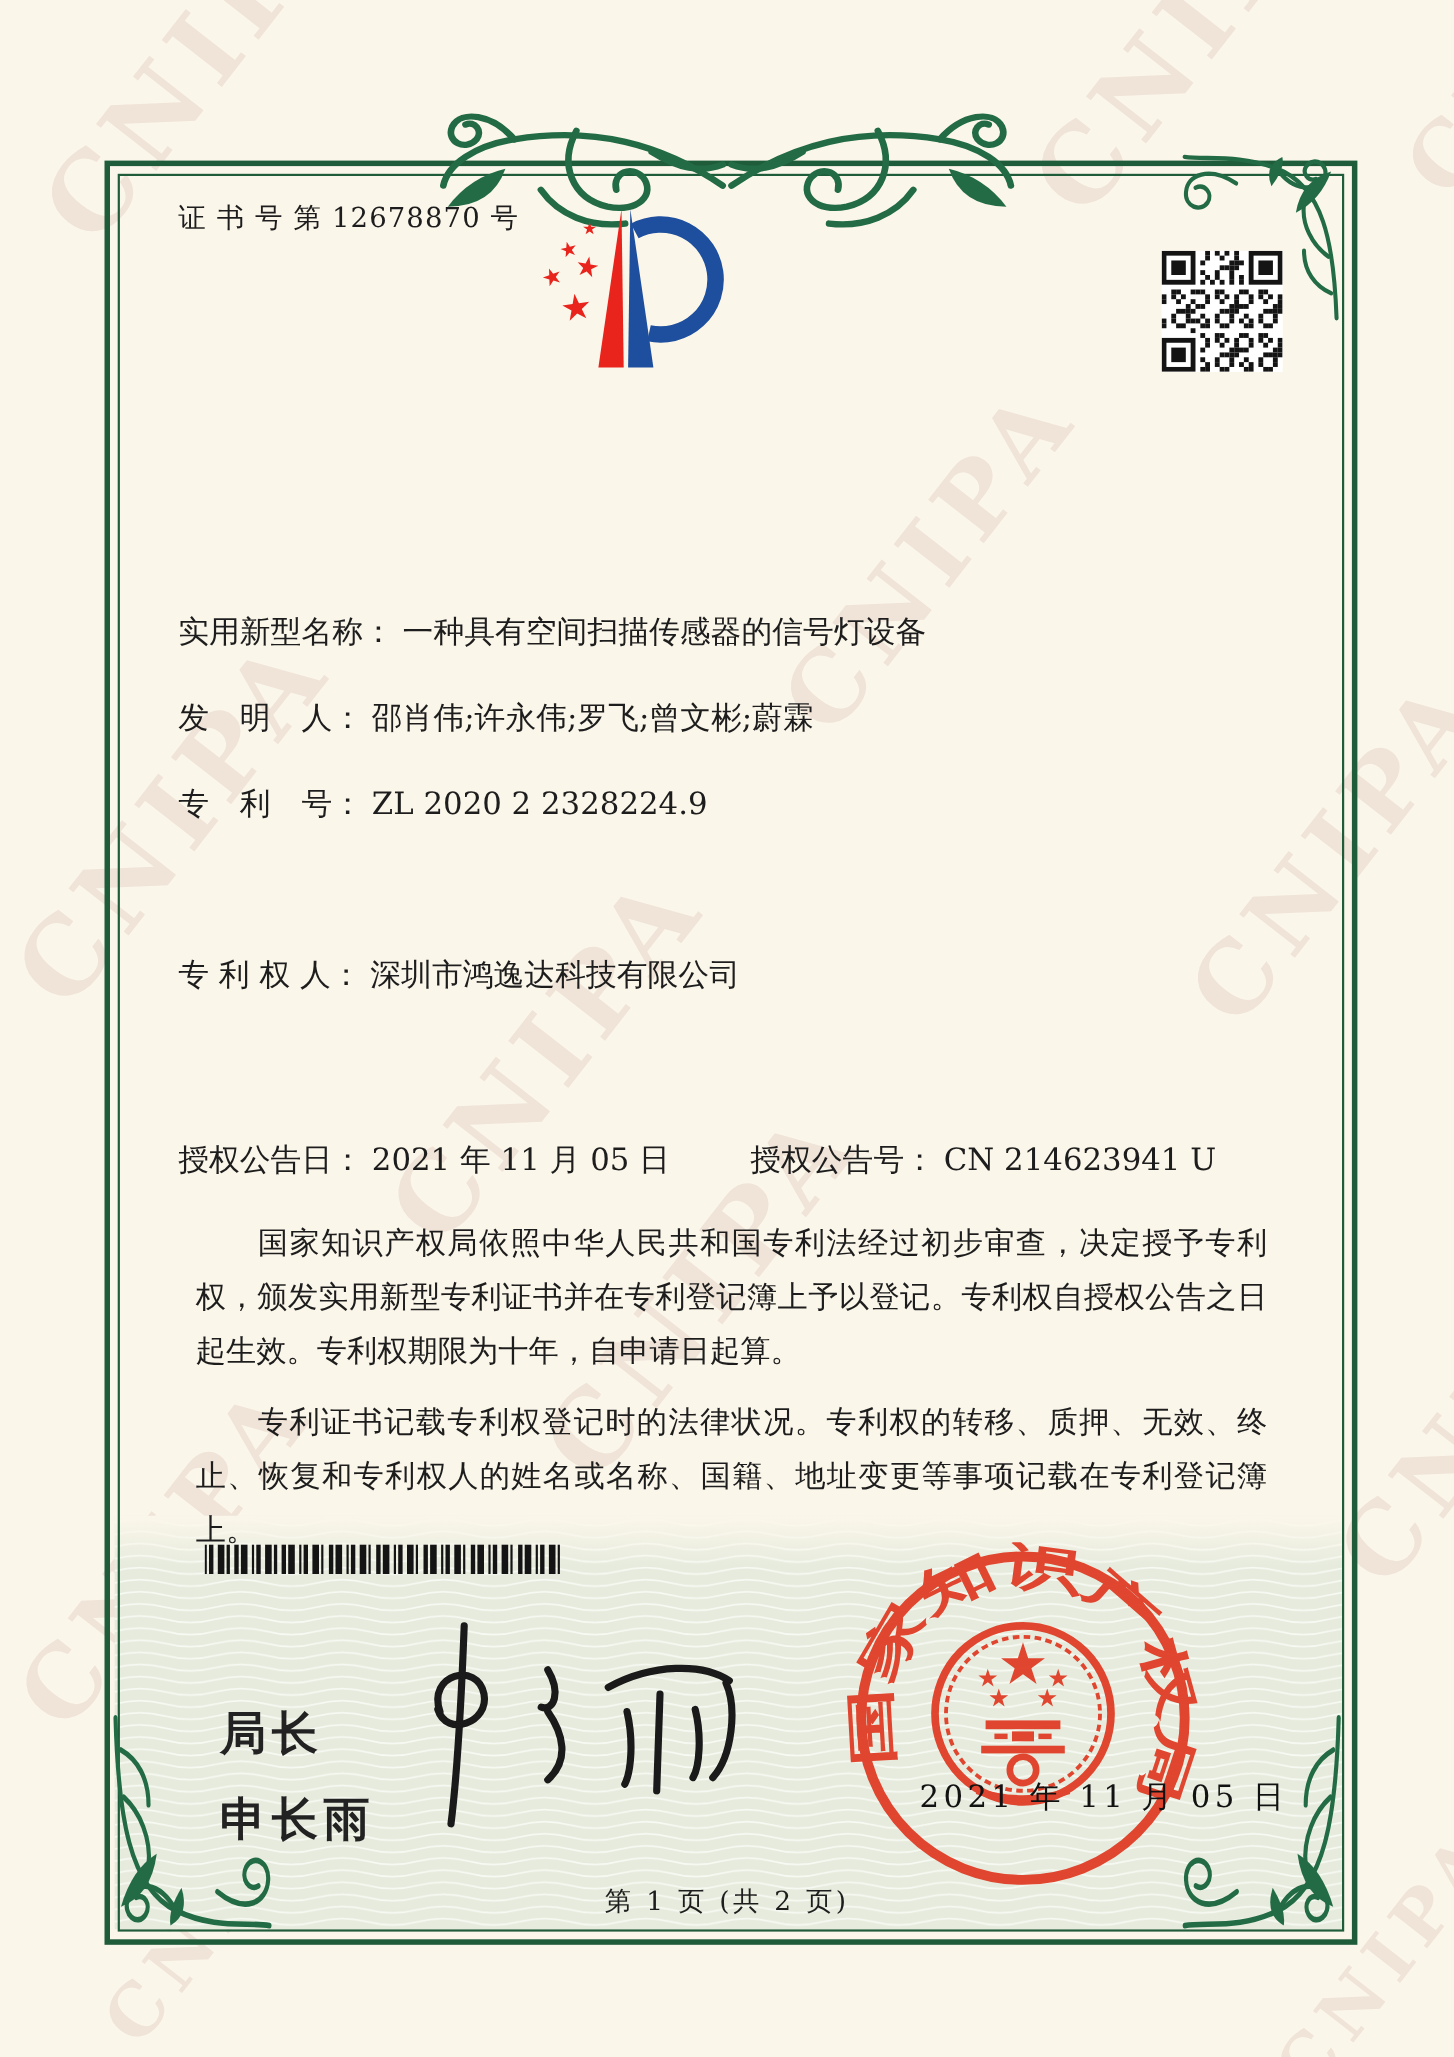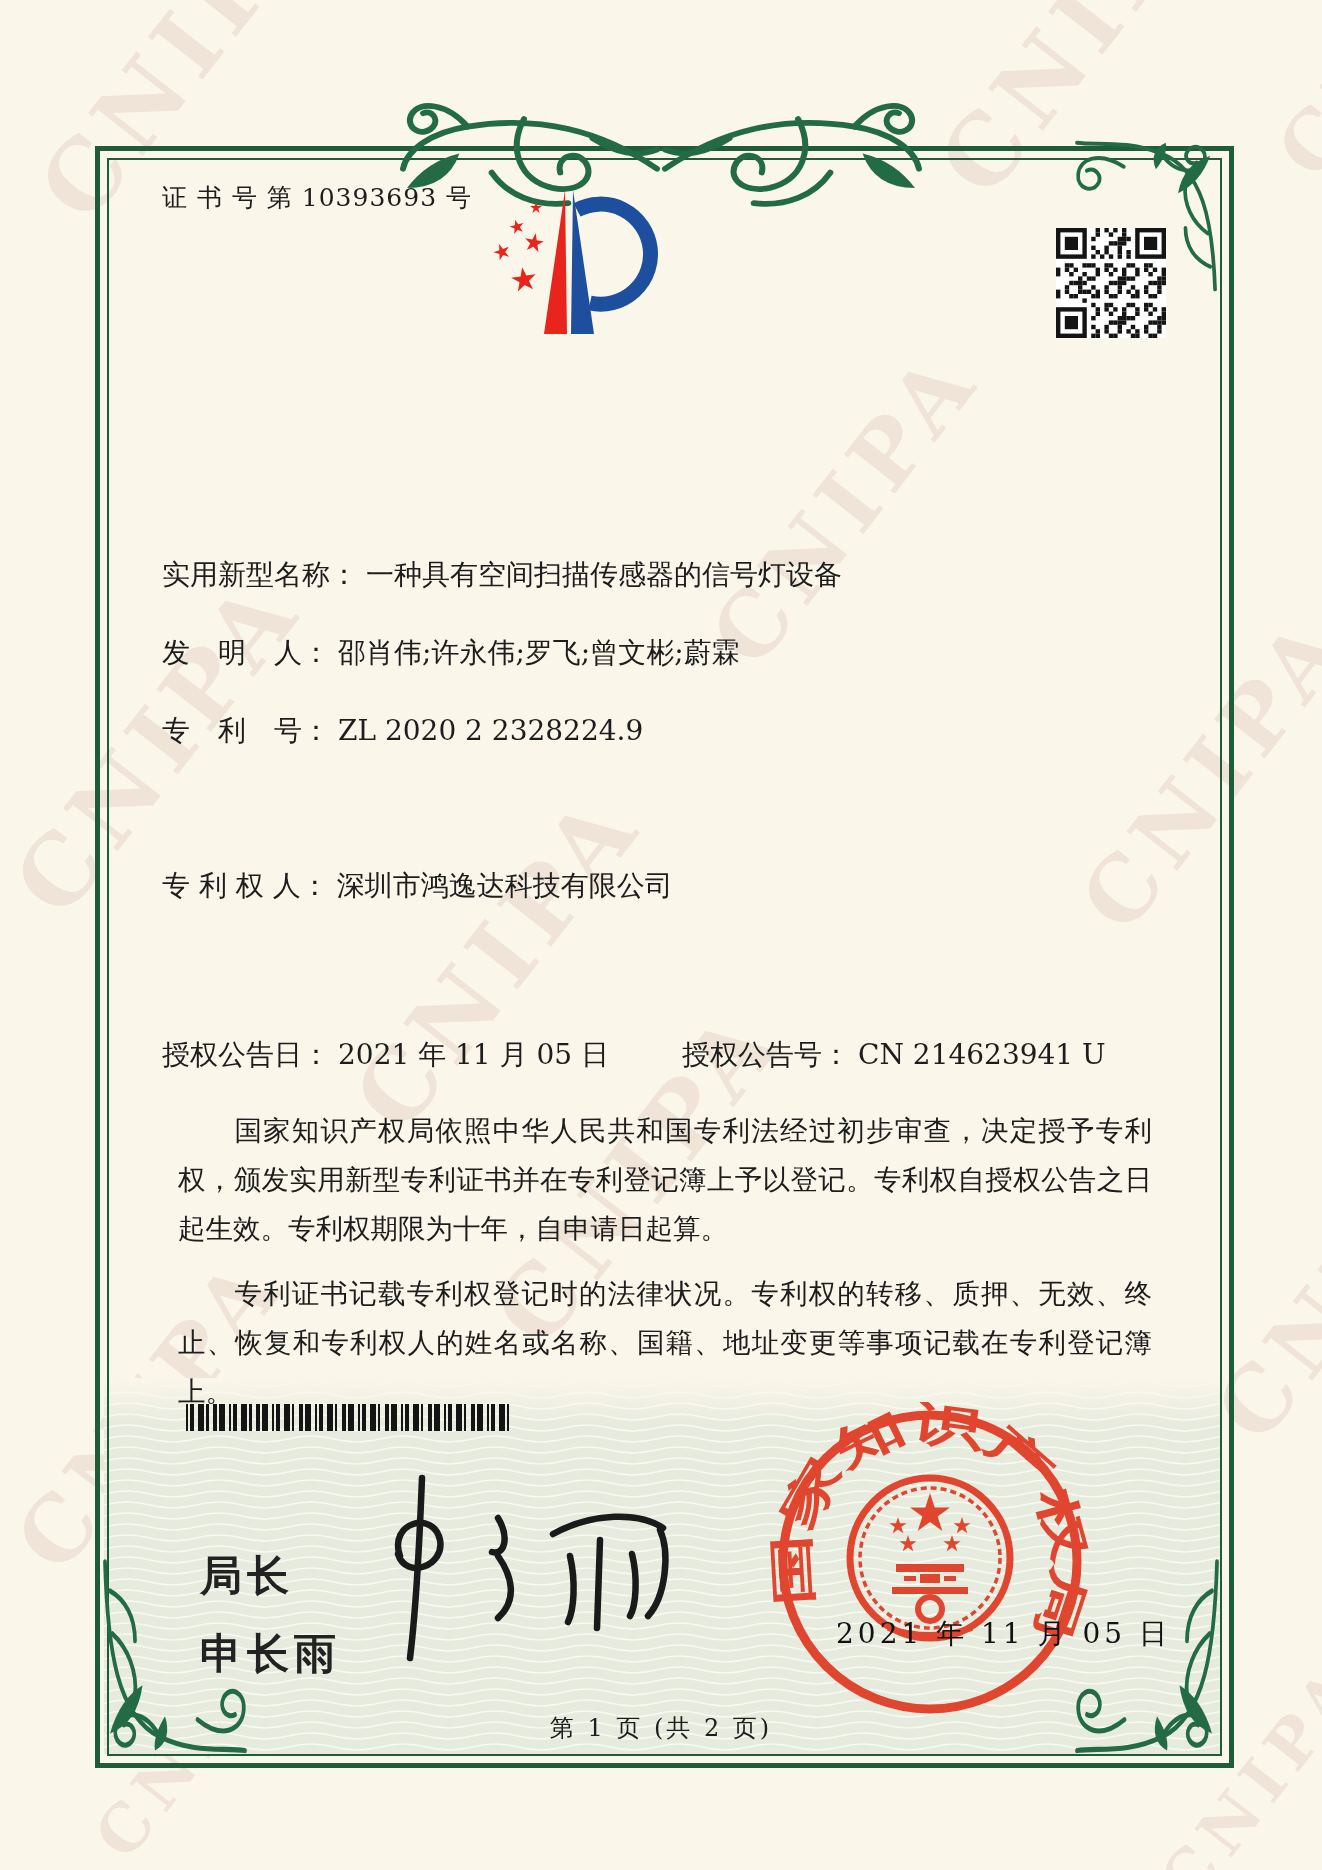--- a/index.html
+++ b/index.html
@@ -139,21 +139,21 @@
   <svg class="fl fl-tr" viewBox="0 0 120 120" preserveAspectRatio="none">
       <use href="#flourish"></use>
     </svg>
   <svg class="fl fl-bl" viewBox="0 0 120 120" preserveAspectRatio="none">
       <use href="#flourish"></use>
     </svg>
   <svg class="fl fl-br" viewBox="0 0 120 120" preserveAspectRatio="none">
       <use href="#flourish"></use>
     </svg>
 
-  <div class="cert-no">证 书 号 第 10393693 号</div>
+  <div class="cert-no">证 书 号 第 12678870 号</div>
 
   <svg class="logo" width="188" height="150" viewBox="0 0 188 150">
     <polygon points="93,4 72,148 95,148" fill="#e8241c"></polygon>
     <polygon points="101,4 99,148 122,148" fill="#1d4f9e"></polygon>
     <path d="M105,24 A50,50 0 1 1 118,117" fill="none" stroke="#1d4f9e" stroke-width="15"></path>
     <use href="#star" transform="translate(64,22) scale(0.62)" fill="#e8241c"></use>
     <use href="#star" transform="translate(45,41) scale(0.75) rotate(-14)" fill="#e8241c"></use>
     <use href="#star" transform="translate(62,57) scale(1.0) rotate(10)" fill="#e8241c"></use>
     <use href="#star" transform="translate(30,66) scale(0.85) rotate(-20)" fill="#e8241c"></use>
     <use href="#star" transform="translate(52,94) scale(1.3) rotate(-8)" fill="#e8241c"></use>

